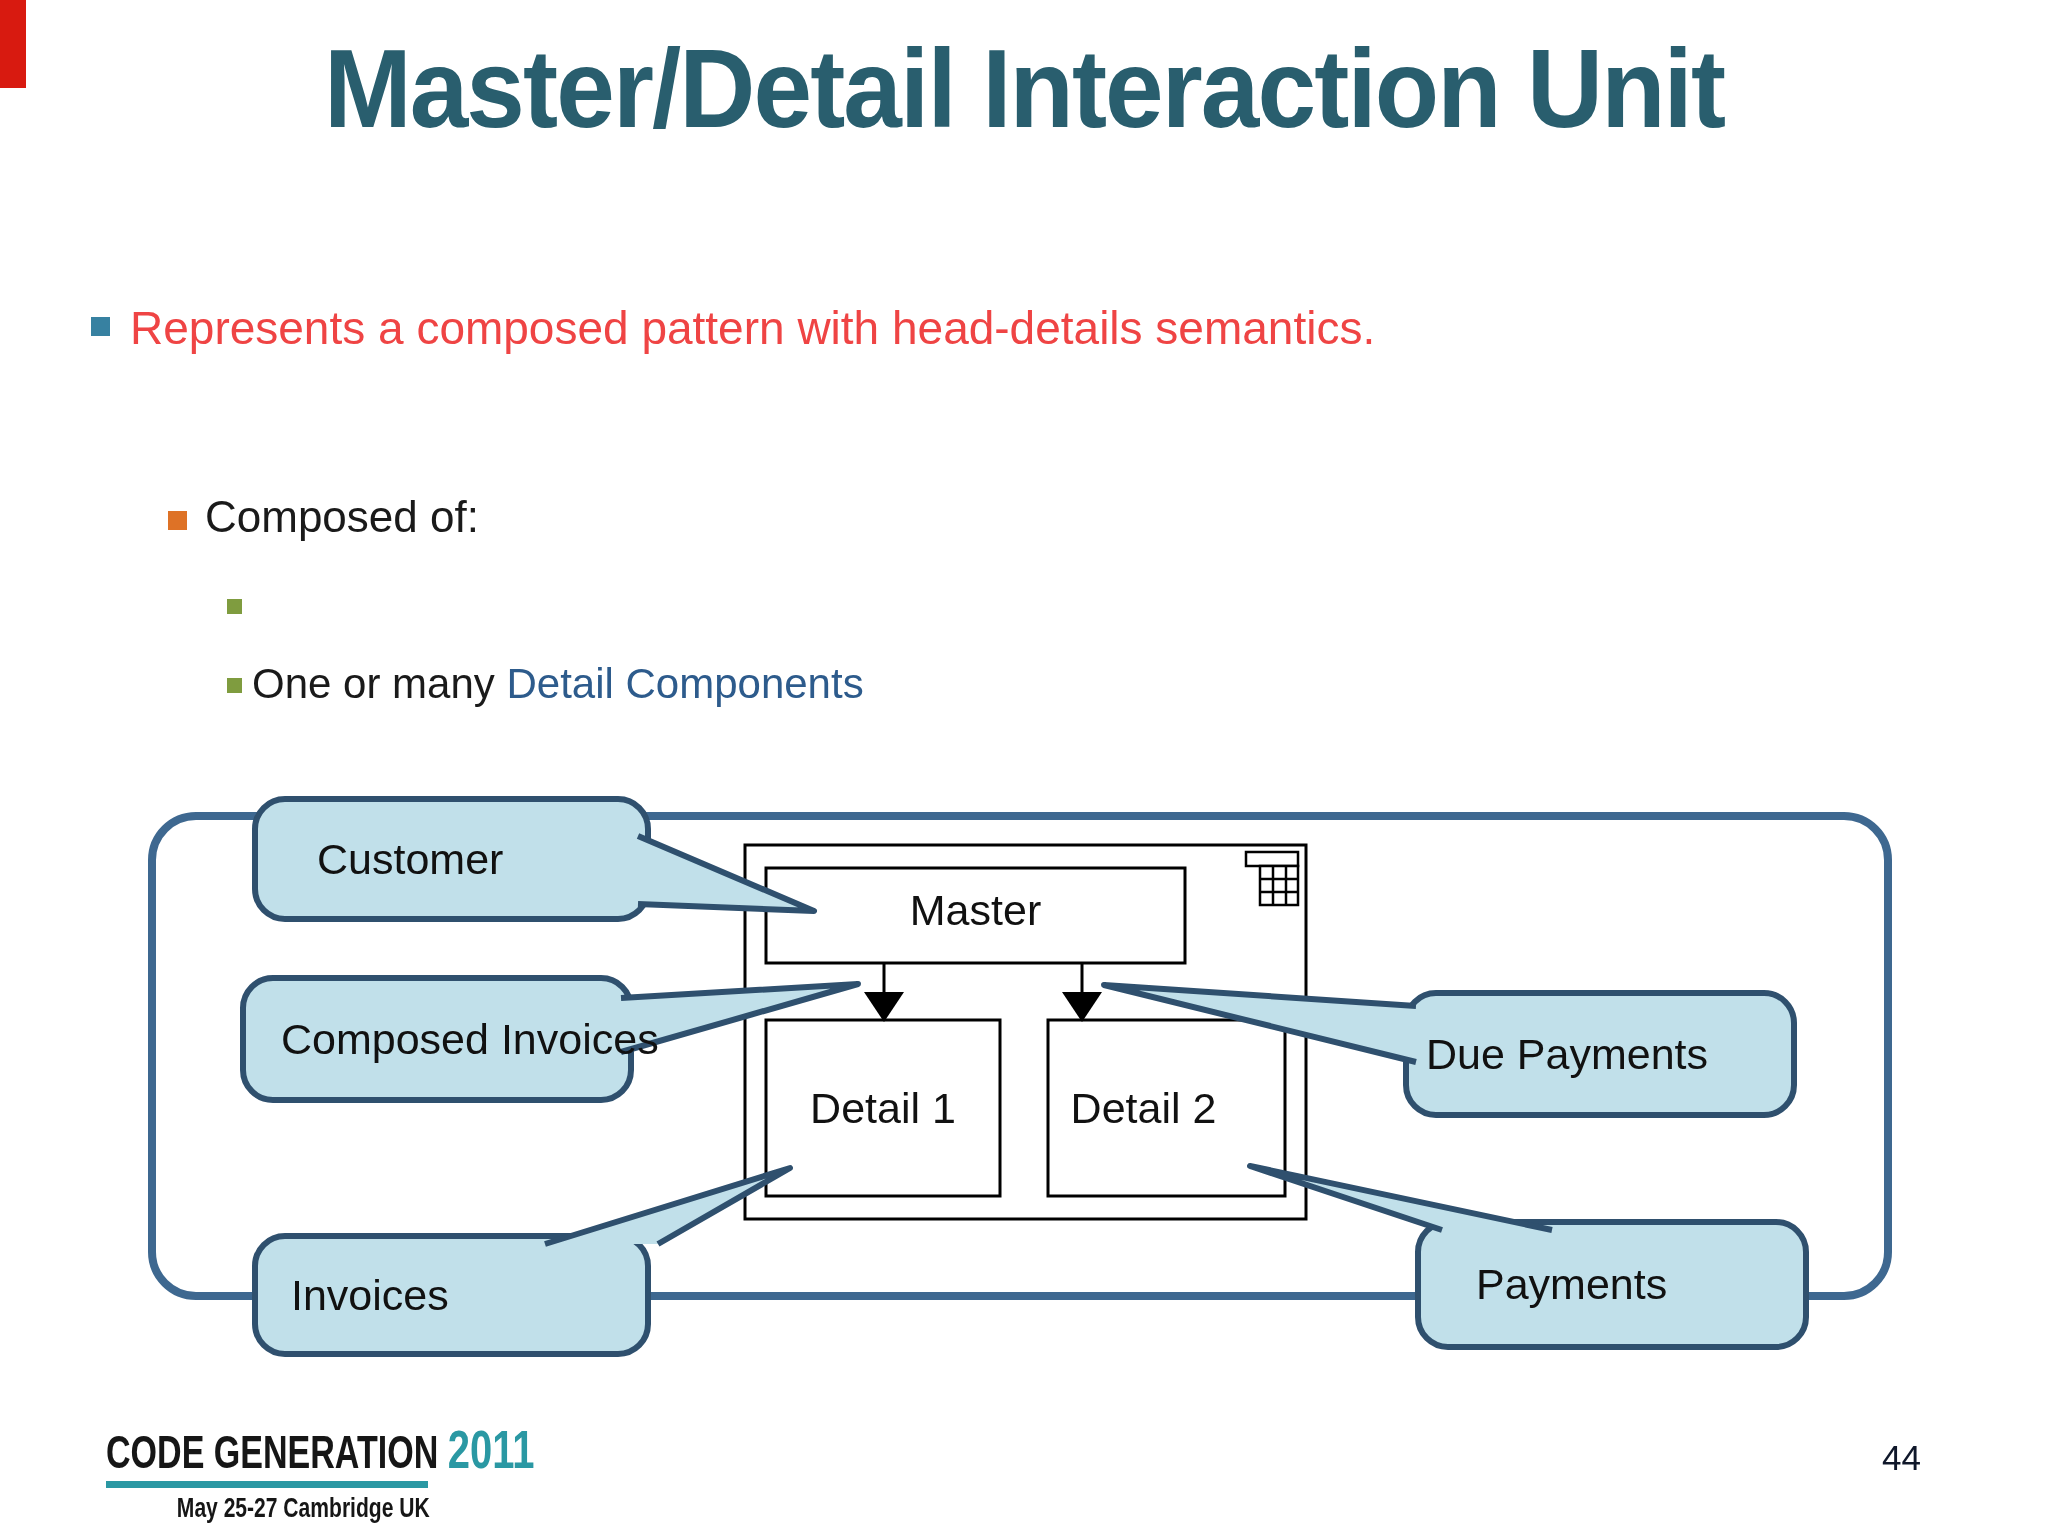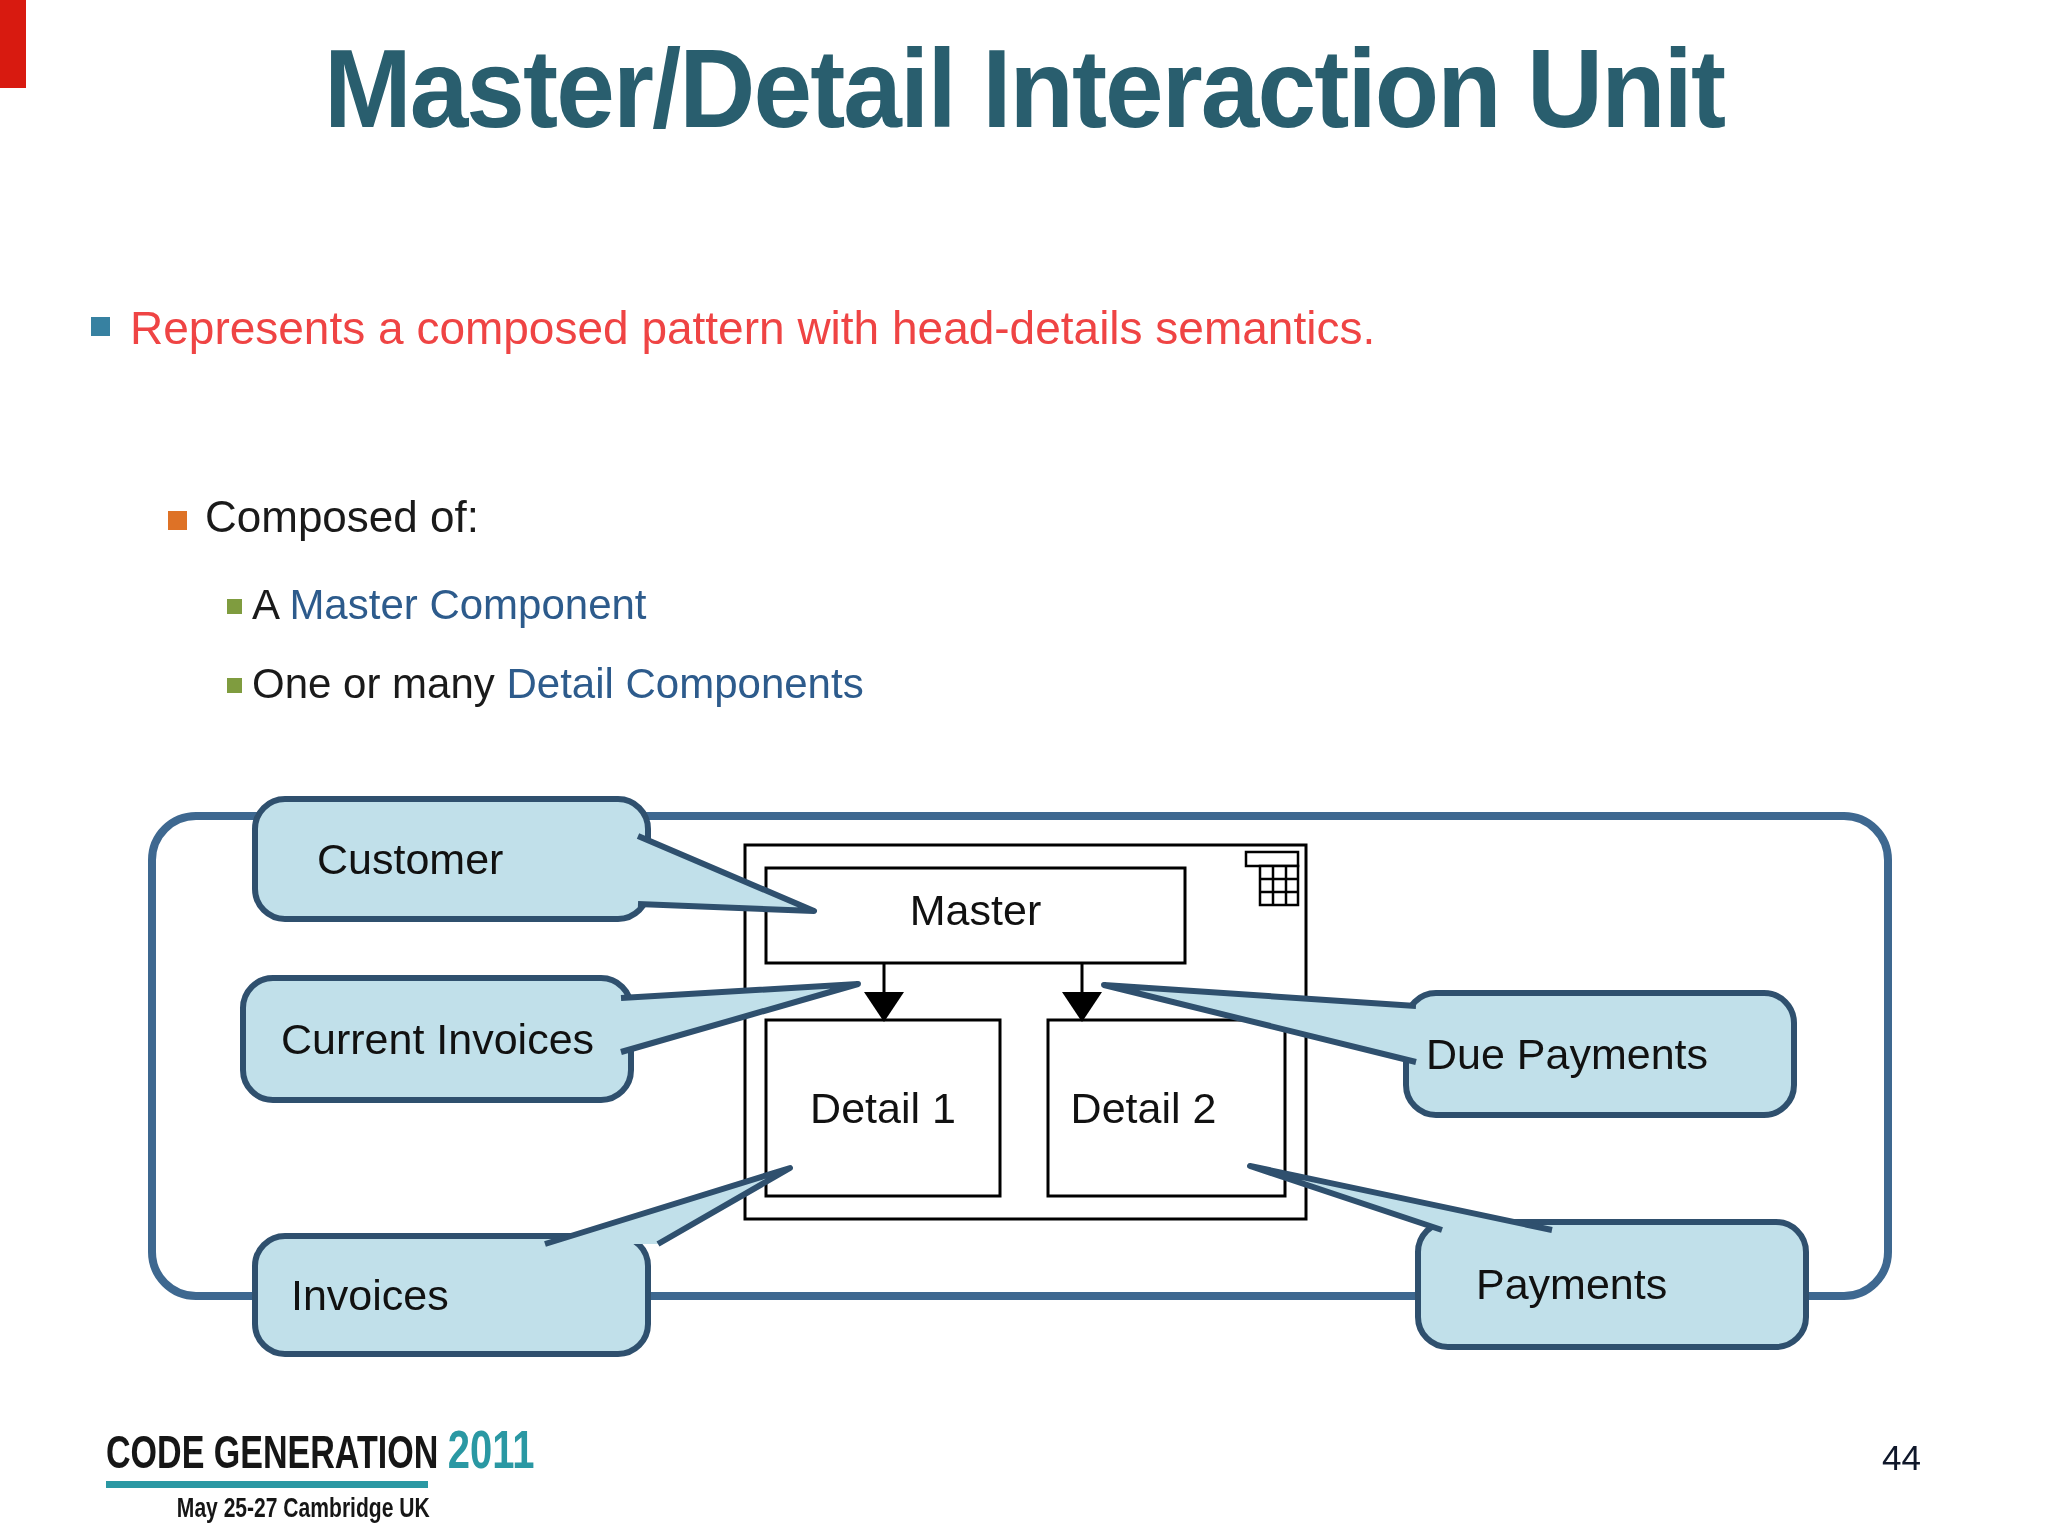--- a/index.html
+++ b/index.html
@@ -59,21 +59,20 @@
 
   <div class="title">Master/Detail Interaction Unit</div>
 
   <span class="sq sq-teal"></span>
   <div class="b1">Represents a composed pattern with head-details semantics.</div>
 
   <span class="sq sq-orange"></span>
   <div class="b2">Composed of:</div>
 
   <span class="sq sq-olive-a"></span>
-  <div class="b3a"><span>A </span><span class="link-blue">Master Component</span></div>
 
   <span class="sq sq-olive-b"></span>
   <div class="b3b"><span>One or many </span><span class="link-blue">Detail Components</span></div>
 
   <svg class="diagram" viewBox="0 0 2048 1536">
 
     <rect x="152" y="816" width="1736" height="480" rx="44" ry="44" fill="#ffffff" stroke="#3E6890" stroke-width="8"></rect>
 
     <rect x="745" y="845" width="561" height="374" fill="#ffffff" stroke="#000000" stroke-width="3"></rect>
 
@@ -113,21 +112,21 @@
     <path d="M 545 1244 L 790 1168 L 658 1244" fill="#C1E0EA" stroke="#2F506E" stroke-width="6" stroke-linejoin="round"></path>
 
     <rect x="1418" y="1222" width="388" height="125" rx="30" fill="#C1E0EA" stroke="#2F506E" stroke-width="6"></rect>
     <path d="M 1442 1230 L 1250 1166 L 1552 1230" fill="#C1E0EA" stroke="#2F506E" stroke-width="6" stroke-linejoin="round"></path>
   </svg>
 
   <div class="lbl lbl-center lbl-master">Master</div>
   <div class="lbl lbl-center lbl-detail1">Detail 1</div>
   <div class="lbl lbl-center lbl-detail2">Detail 2</div>
   <div class="lbl lbl-customer">Customer</div>
-  <div class="lbl lbl-curinv">Current Invoices</div>
+  <div class="lbl lbl-curinv">Composed Invoices</div>
   <div class="lbl lbl-duepay">Due Payments</div>
   <div class="lbl lbl-invoices">Invoices</div>
   <div class="lbl lbl-payments">Payments</div>
 
   <div class="logo">
     <div class="logo-line1"><span>CODE GENERATION </span><span class="logo-year">2011</span></div>
     <div class="logo-rule"></div>
     <div class="logo-line2">May 25-27 Cambridge UK</div>
   </div>
 

